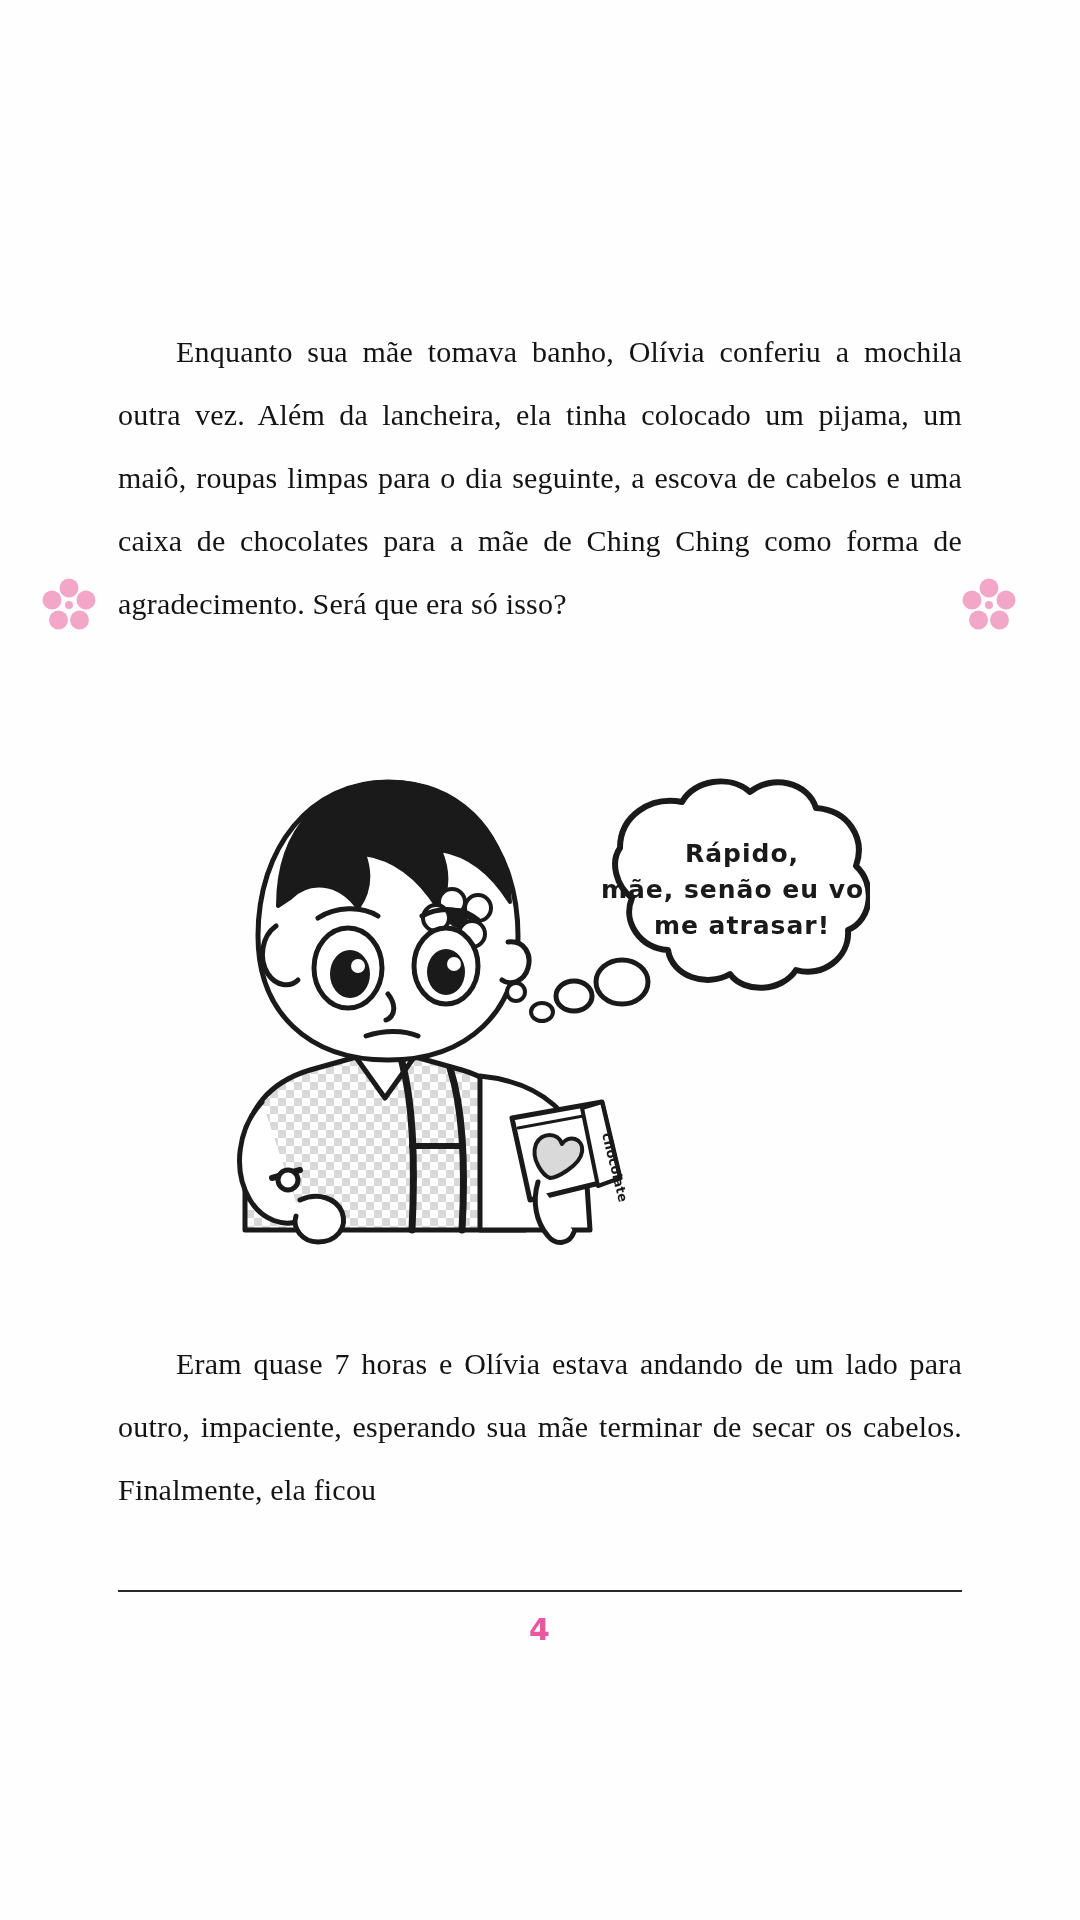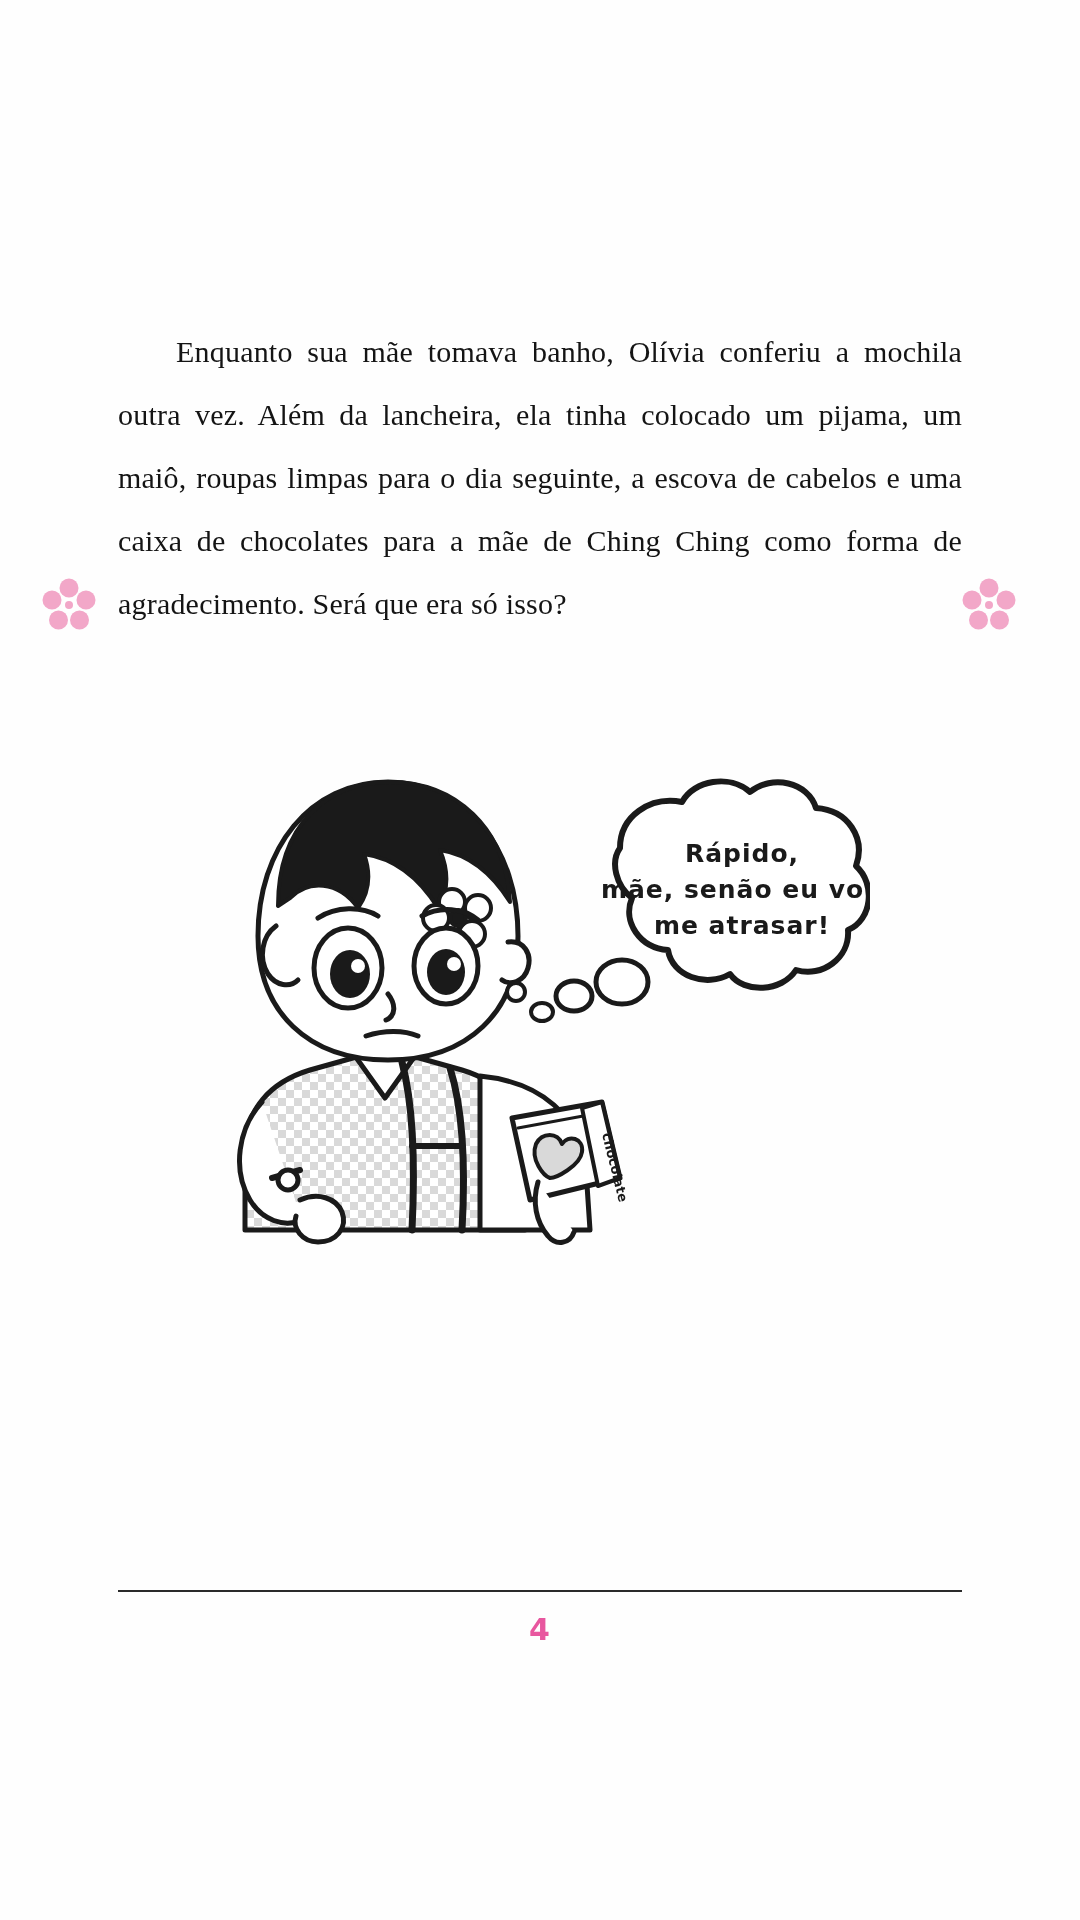--- a/index.html
+++ b/index.html
@@ -204,17 +204,20 @@
       </g>
 
       <g fill="#1a1a1a" stroke="none" font-family="'DejaVu Sans', sans-serif" font-size="25" font-weight="bold" text-anchor="middle" letter-spacing="1">
         <text x="592" y="132">Rápido,</text>
         <text x="592" y="168">mãe, senão eu vou</text>
         <text x="592" y="204">me atrasar!</text>
       </g>
     </svg>
   </div>
 
+  <div class="text-block bottom">
+    <p>Eram quase 7 horas e Olívia estava andando de um lado para outro, impaciente, esperando sua mãe terminar de secar os cabelos. Finalmente, ela ficou</p>
+  </div>
 
   <div class="footer-rule"></div>
   <div class="page-number">4</div>
 
 </div>
 
 </body></html>

